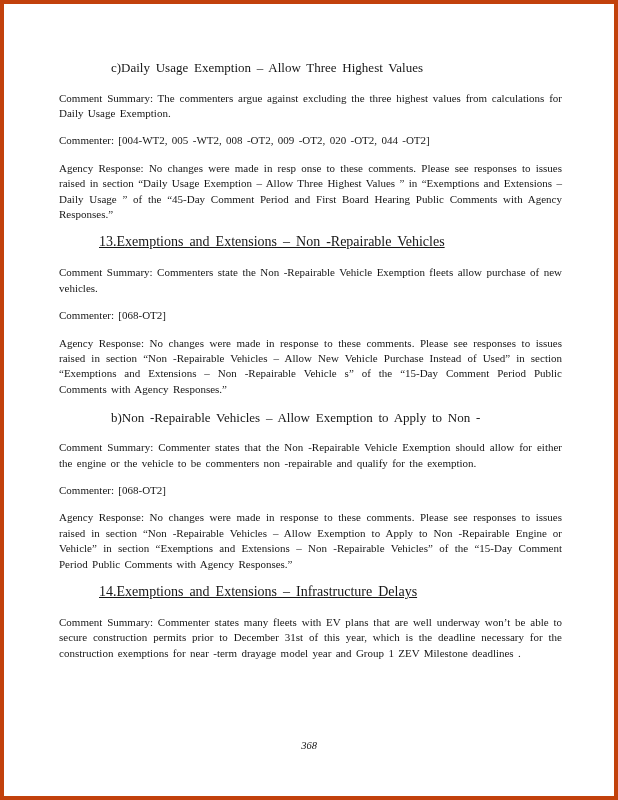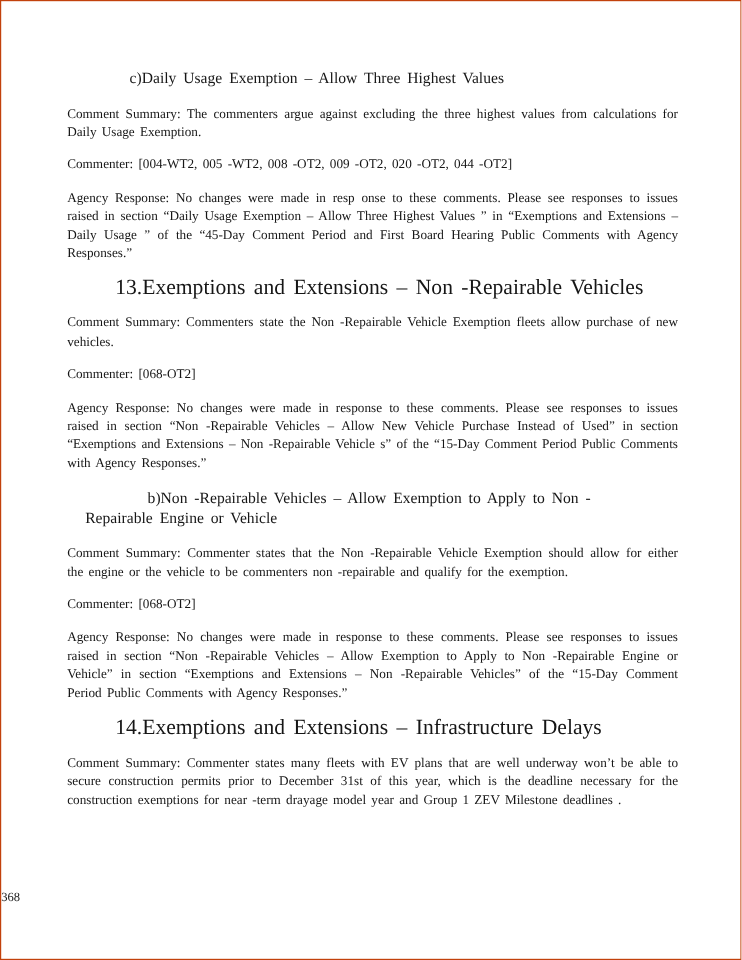--- a/index.html
+++ b/index.html
@@ -10,21 +10,21 @@
   body {
     width: 618px;
     height: 800px;
     font-family: "Liberation Serif", "DejaVu Serif", serif;
     color: #161616;
   }
   .page {
     box-sizing: border-box;
     width: 618px;
     height: 800px;
-    border: 1px solid #c2410c;
+    border: 4px solid #c2410c;
     background: #ffffff;
     padding: 56px 52px 0 55px;
     position: relative;
     overflow: hidden;
   }
   .para {
     font-size: 11px;
     line-height: 15.4px;
     text-align: justify;
     word-spacing: 1.6px;
@@ -35,36 +35,38 @@
     line-height: 15.5px;
     word-spacing: 2.5px;
     padding-left: 52px;
     margin: 0 0 15px 0;
   }
   .subheading-wrap {
     font-size: 13px;
     line-height: 17px;
     word-spacing: 2.5px;
     text-indent: 52px;
-    margin: 2px 0 14px 15px;
+    margin: 2px 0 14px 0;
   }
   .section-heading {
-    font-size: 18px;
+    font-size: 14px;
     line-height: 16px;
     word-spacing: 2.5px;
     padding-left: 40px;
     margin: 5px 0 15px 0;
+    text-decoration: underline;
   }
   .page-number {
     position: absolute;
     left: 0;
     right: 0;
     bottom: 45px;
-    text-align: left;
+    text-align: center;
     font-size: 10.5px;
+    font-style: italic;
   }
 </style>
 </head>
 <body>
 
 <div class="page">
 
   <div class="subheading">c)Daily Usage Exemption – Allow Three Highest Values</div>
 
   <div class="para">Comment Summary: The commenters argue against excluding the three highest values from calculations for Daily Usage Exemption.</div>
@@ -75,21 +77,21 @@
 
   <div class="section-heading">13.Exemptions and Extensions – Non -Repairable Vehicles</div>
 
 
   <div class="para">Comment Summary: Commenters state the Non -Repairable Vehicle Exemption fleets allow purchase of new vehicles.</div>
 
   <div class="para">Commenter: [068-OT2]</div>
 
   <div class="para">Agency Response: No changes were made in response to these comments. Please see responses to issues raised in section “Non -Repairable Vehicles – Allow New Vehicle Purchase Instead of Used” in section “Exemptions and Extensions – Non -Repairable Vehicle s” of the “15-Day Comment Period Public Comments with Agency Responses.”</div>
 
-  <div class="subheading-wrap"><span>b)Non -Repairable Vehicles – Allow Exemption to Apply to Non -</span><br><span>Repairable Engine or Vehicle</span></div>
+  <div class="subheading-wrap"><span>b)Non -Repairable Vehicles – Allow Exemption to Apply to Non -</span><br></div>
 
   <div class="para">Comment Summary: Commenter states that the Non -Repairable Vehicle Exemption should allow for either the engine or the vehicle to be commenters non -repairable and qualify for the exemption.</div>
 
   <div class="para">Commenter: [068-OT2]</div>
 
   <div class="para">Agency Response: No changes were made in response to these comments. Please see responses to issues raised in section “Non -Repairable Vehicles – Allow Exemption to Apply to Non -Repairable Engine or Vehicle” in section “Exemptions and Extensions – Non -Repairable Vehicles” of the “15-Day Comment Period Public Comments with Agency Responses.”</div>
 
   <div class="section-heading">14.Exemptions and Extensions – Infrastructure Delays</div>
 
 

